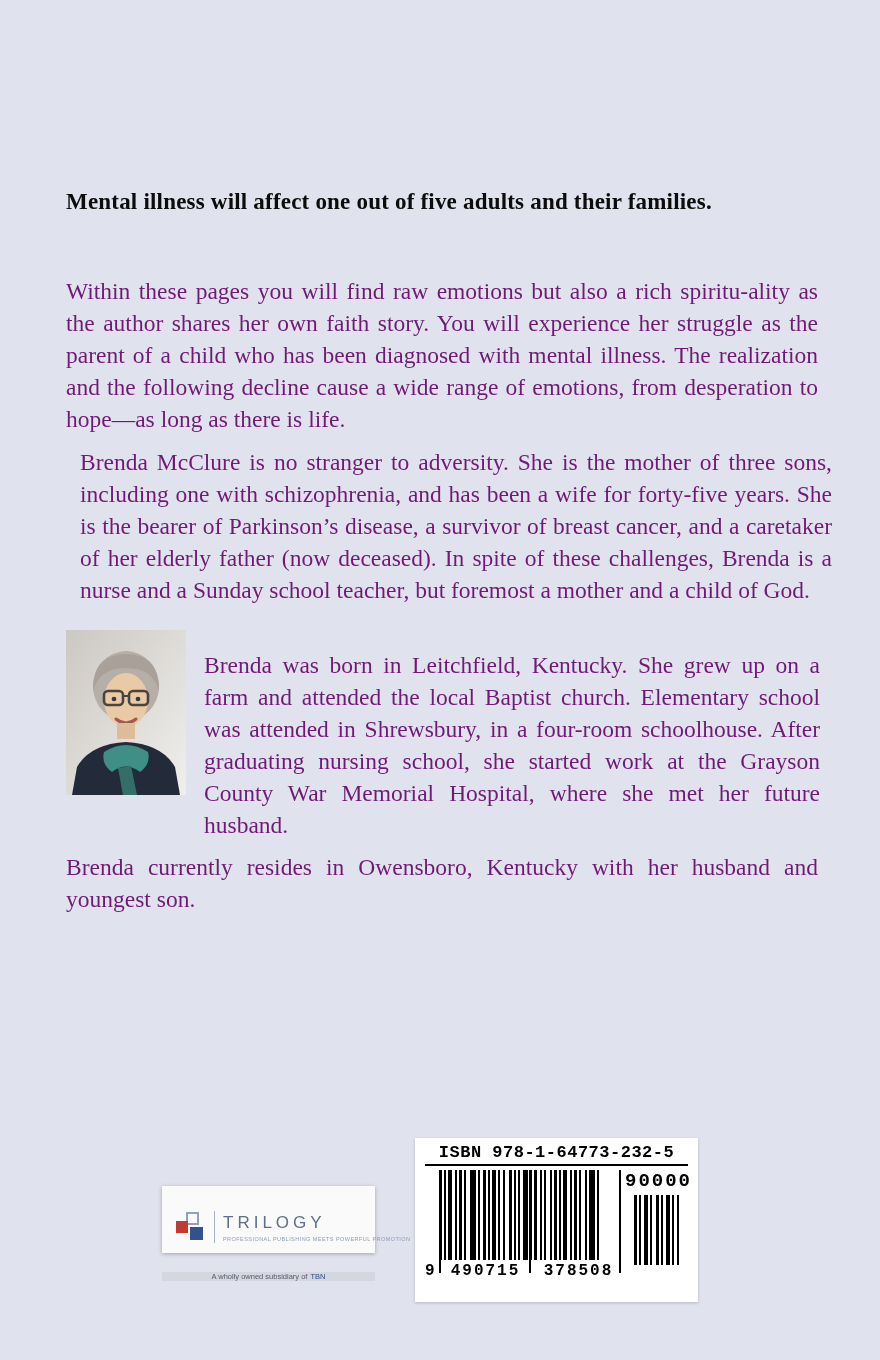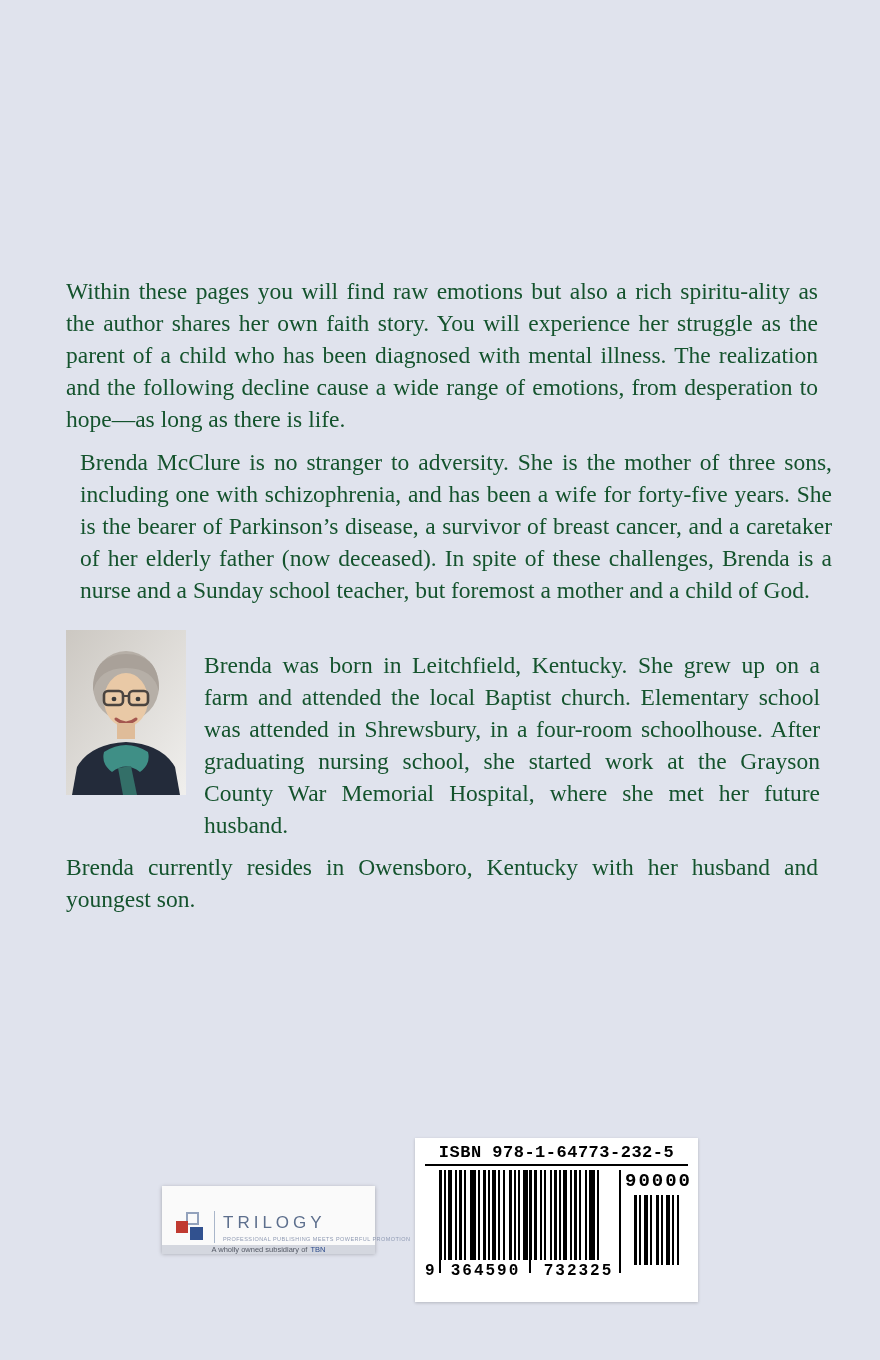--- a/index.html
+++ b/index.html
@@ -9,21 +9,21 @@
     background:#e0e3ed; overflow:hidden;
     font-family:"Liberation Serif", serif; color:#161616;
   }
   .headline{
     position:absolute; left:66px; top:189px; width:790px;
     font-size:23px; font-weight:700; color:#0c0c0c; white-space:nowrap;
     letter-spacing:.2px;
   }
   .para{
     position:absolute; font-size:23.5px; line-height:32px;
-    text-align:justify; color:#14532d;
+    text-align:justify; color:#701a75;
   }
   .para-1{ left:66px; top:251px; width:752px; }
   .para-2{ left:80px; top:422px; width:752px; }
   .para-3{ left:204px; top:625px; width:616px; }
   .para-4{ left:66px; top:827px; width:752px; }
   .photo{
     position:absolute; left:66px; top:630px; width:120px; height:165px;
     display:block;
   }
 
@@ -39,21 +39,21 @@
   .t-sq{ position:absolute; }
   .t-sq.outline{ left:10px; top:0; width:13px; height:13px; border:2px solid #93a2bc; background:transparent; }
   .t-sq.red{ left:0; top:9px; width:12px; height:12px; background:#c03a31; }
   .t-sq.blue{ left:14px; top:15px; width:13px; height:13px; background:#31518f; }
   .t-rule{ width:1px; height:32px; background:#a9b6ca; flex:0 0 auto; }
   .t-text{ display:flex; flex-direction:column; justify-content:center; }
   .t-name{ font-size:17px; letter-spacing:4px; color:#5d6f8d; font-weight:500; }
   .t-tag{ font-size:5.5px; letter-spacing:.45px; color:#8f9ab3; margin-top:3px; white-space:nowrap; }
   .t-sub{
     height:17px; background:#d4d7df; display:flex; align-items:center; justify-content:center;
-    gap:3px; font-size:7.5px; color:#555a66;
+    gap:3px; font-size:7.5px; color:#555a66;margin-top:27px;
   }
   .tbn{ font-weight:normal; color:#2b4a8b; }
 
   
   .barcode{
     position:absolute; left:415px; top:1138px; width:283px; height:164px;
     background:#ffffff; box-shadow:0 1px 3px rgba(0,0,0,.2);
     padding:5px 10px 6px; font-family:"Liberation Mono", monospace; color:#000;
   }
   .isbn{
@@ -76,20 +76,21 @@
   .dgrp{ flex:1; text-align:center; letter-spacing:2px; }
   .addon{ flex:1; display:flex; flex-direction:column; align-items:flex-end; padding-right:2px; }
   .price{ font-size:19px; font-weight:bold; letter-spacing:2px; }
   .bars.addon-bars{ width:56px; height:70px; margin-top:3px; margin-right:2px; }
 </style>
 </head>
 <body>
 
 <div class="cover">
 
+  <div class="headline">Mental illness will affect one out of five adults and their families.</div>
 
   <p class="para para-1">Within these pages you will find raw emotions but also a rich spiritu-ality as the author shares her own faith story. You will experience her struggle as the parent of a child who has been diagnosed with mental illness. The realization and the following decline cause a wide range of emotions, from desperation to hope—as long as there is life.</p>
   <p class="para para-2">Brenda McClure is no stranger to adversity. She is the mother of three sons, including one with schizophrenia, and has been a wife for forty-five years. She is the bearer of Parkinson’s disease, a survivor of breast cancer, and a caretaker of her elderly father (now deceased). In spite of these challenges, Brenda is a nurse and a Sunday school teacher, but foremost a mother and a child of God.</p>
 
   <svg class="photo" viewBox="0 0 120 165" xmlns="http://www.w3.org/2000/svg" aria-hidden="true">
     <defs>
       <linearGradient id="pg" x1="0" y1="0" x2="1" y2="1">
         <stop offset="0" stop-color="#ccc8c2"></stop>
         <stop offset="1" stop-color="#f0efed"></stop>
       </linearGradient>
@@ -198,22 +199,22 @@
             <div class="bar" style="flex: 0 0 6px;"></div>
             <div class="gap" style="flex: 0 0 2px;"></div>
             <div class="bar" style="flex: 0 0 2px;"></div>
             <div class="gap" style="flex: 0 0 3px;"></div>
           </div>
         <div class="guard g-left"></div>
         <div class="guard g-mid"></div>
         <div class="guard g-right"></div>
         <div class="digits">
           <span class="d9">9</span>
-          <span class="dgrp">364590</span>
-          <span class="dgrp">732325</span>
+          <span class="dgrp">490715</span>
+          <span class="dgrp">378508</span>
         </div>
       </div>
       <div class="addon">
         <div class="price">90000</div>
         <div class="bars addon-bars" id="bars-addon">
             <div class="bar" style="flex: 0 0 3px;"></div>
             <div class="gap" style="flex: 0 0 2px;"></div>
             <div class="bar" style="flex: 0 0 2px;"></div>
             <div class="gap" style="flex: 0 0 3px;"></div>
             <div class="bar" style="flex: 0 0 4px;"></div>

